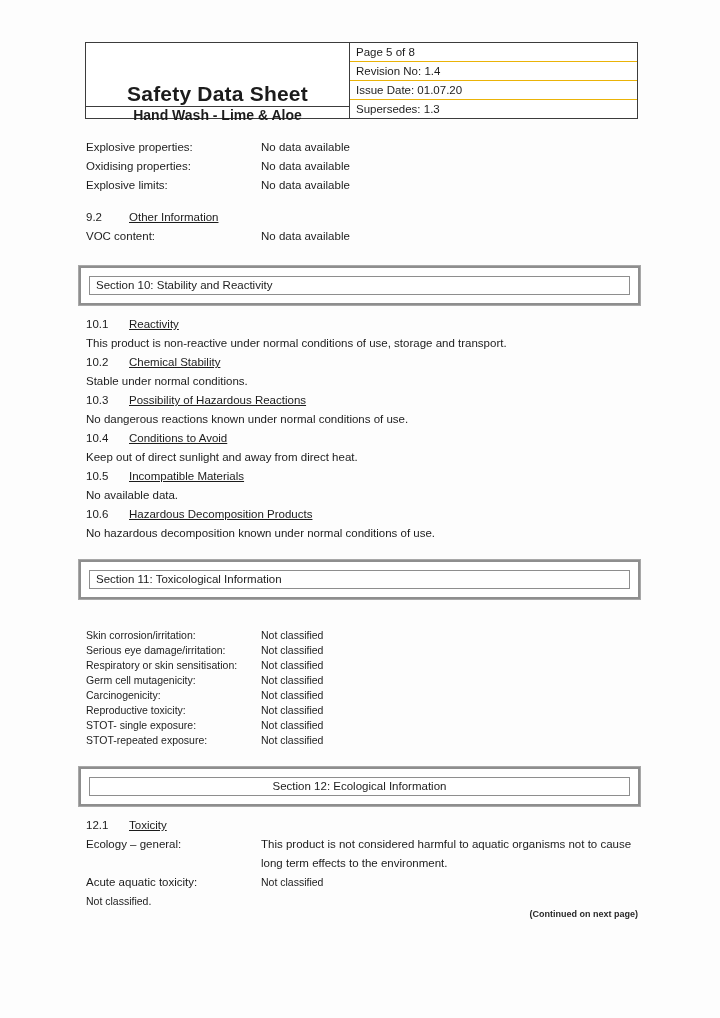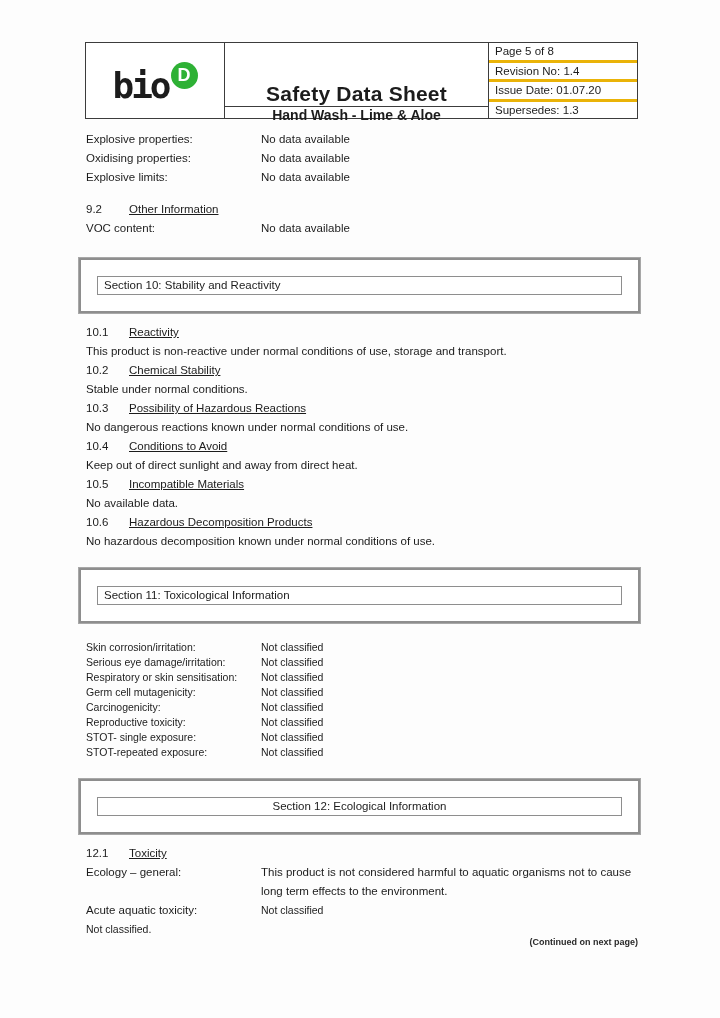--- a/index.html
+++ b/index.html
@@ -9,62 +9,56 @@
   
   .hdr { position: absolute; left: 85px; top: 42px; width: 553px; height: 77px; display: flex; border: 1px solid #3c3c3c; background: #fff; }
   .hdr-logo { width: 139px; border-right: 1px solid #3c3c3c; display: flex; align-items: center; justify-content: center; }
   .logo { display: flex; align-items: flex-start; margin-top: 4px; }
   .logo-text { font-family: "DejaVu Sans Mono", monospace; font-weight: bold; font-size: 36px; letter-spacing: -3px; line-height: 1; margin-top: 6px; }
   .logo-badge { width: 27px; height: 27px; border-radius: 50%; color: #fff; font-weight: bold; font-size: 18px; display: flex; align-items: center; justify-content: center; margin-left: 2px; }
   .hdr-mid { width: 264px; border-right: 1px solid #3c3c3c; display: flex; flex-direction: column; }
   .hdr-title { flex: 1; display: flex; align-items: center; justify-content: center; font-weight: bold; font-size: 21px; border-bottom: 1px solid #3c3c3c; letter-spacing: 0.2px; margin-top: 39px; }
   .hdr-sub { flex: 1; display: flex; align-items: center; justify-content: center; font-weight: bold; font-size: 14px; }
   .hdr-info { flex: 1; display: flex; flex-direction: column; font-size: 11.5px; }
-  .hdr-info-row { flex: 1; display: flex; align-items: center; padding-left: 6px; border-bottom: 3px solid #eab308; }
+  .hdr-info-row { flex: 1; display: flex; align-items: center; padding-left: 6px; border-bottom: 1px solid #eab308; }
   .hdr-info-row:last-child { border-bottom: none; }
 
   
-  .content { position: absolute; left: 86px; top: 116px; width: 552px; font-size: 11.5px; line-height: 19px; }
+  .content { position: absolute; left: 86px; top: 124px; width: 552px; font-size: 11.5px; line-height: 19px; }
   .kv { display: flex; }
   .kv .k { width: 175px; flex-shrink: 0; }
   .kv .v {}
   .kv .v-wide { width: 375px; }
   .small-val { font-size: 10.5px; }
   .sub { }
   .sub-num { display: inline-block; width: 43px; }
   .sub-title { text-decoration: underline; }
 
   .blk-props { margin-top: 14px; }
   .blk-92 { margin-top: 13px; }
 
   
   .secbox { margin-left: -8px; width: 563px; border: 1px solid #a8a8a8; background: #8e8e8e; padding: 2px; }
-  .secbox-mid { background: #fff; padding: 16px; }
+  .secbox-mid { background: #fff; padding: 8px; }
   .secbox-in { border: 1px solid #8e8e8e; padding: 1px 6px; font-size: 11.5px; line-height: 15px; }
   .box10 { margin-top: 19px; }
   .box11 { margin-top: 16px; }
   .box12 { margin-top: 18px; text-align: center; }
   .sec-body { margin-top: 9px; }
 
-  .toxlist { margin-top: 16px; font-size: 10.5px; line-height: 15px; }
+  .toxlist { margin-top: 28px; font-size: 10.5px; line-height: 15px; }
 
   .continued { margin-top: -3px; text-align: right; font-size: 9px; line-height: 12px; font-weight: bold; color: #2a2a2a; }
 </style>
 </head>
 <body>
 
 <div class="page">
 
   <div class="hdr">
-    <div class="hdr-logo">
-      <div class="logo">
-        <span class="logo-text">bio</span>
-        <span class="logo-badge" style="background: rgb(46, 177, 53);">D</span>
-      </div>
-    </div>
     <div class="hdr-mid">
       <div class="hdr-title">Safety Data Sheet</div>
       <div class="hdr-sub">Hand Wash - Lime &amp; Aloe</div>
     </div>
     <div class="hdr-info">
       <div class="hdr-info-row">Page 5 of 8</div>
       <div class="hdr-info-row">Revision No: 1.4</div>
       <div class="hdr-info-row">Issue Date: 01.07.20</div>
       <div class="hdr-info-row">Supersedes: 1.3</div>
     </div>

